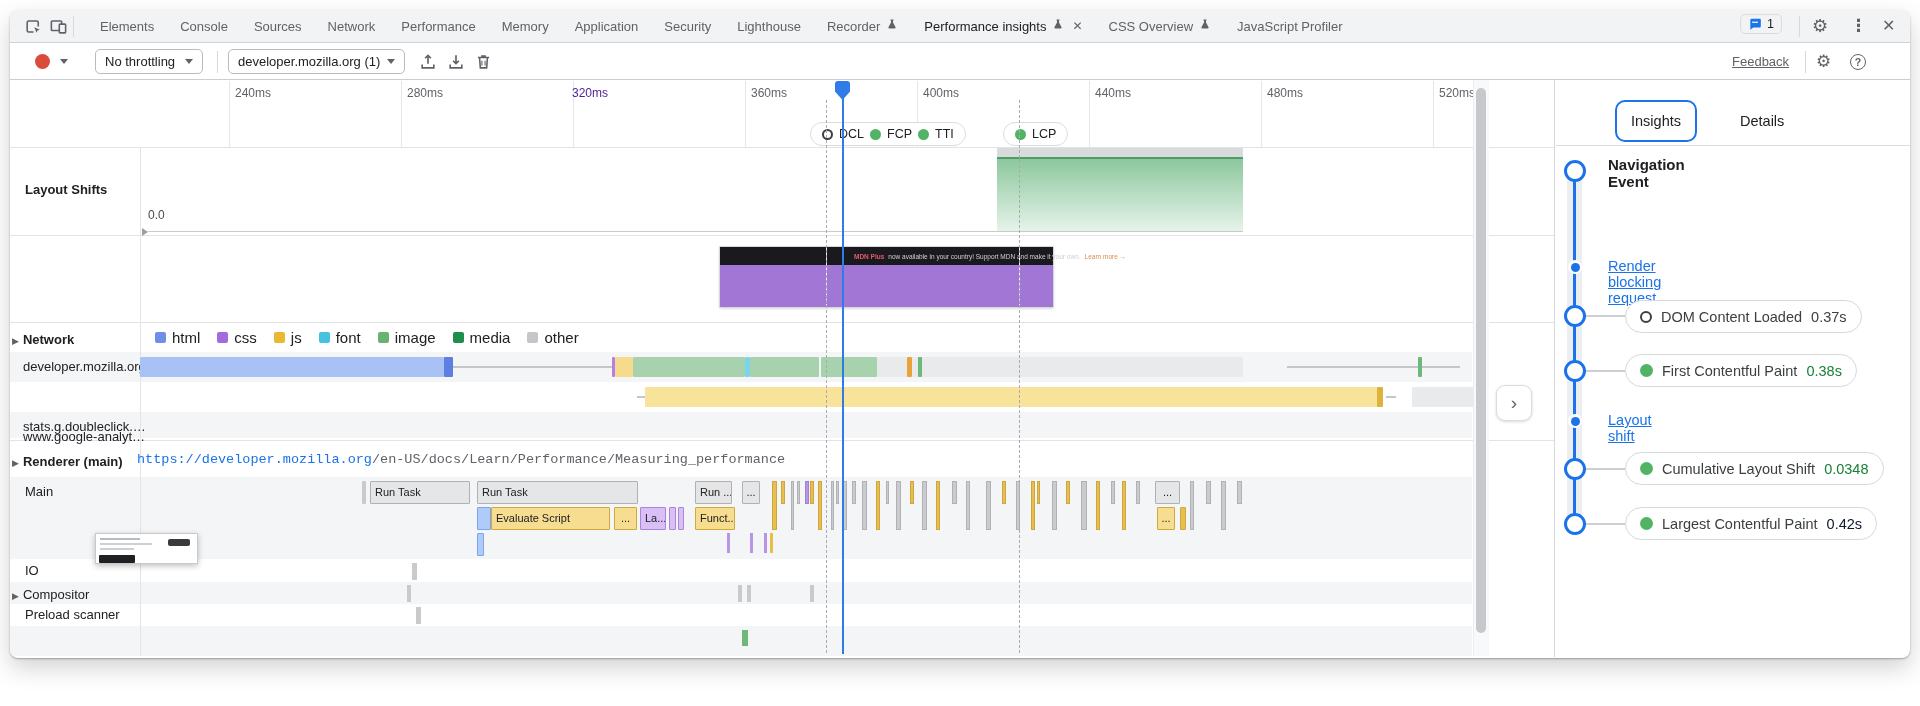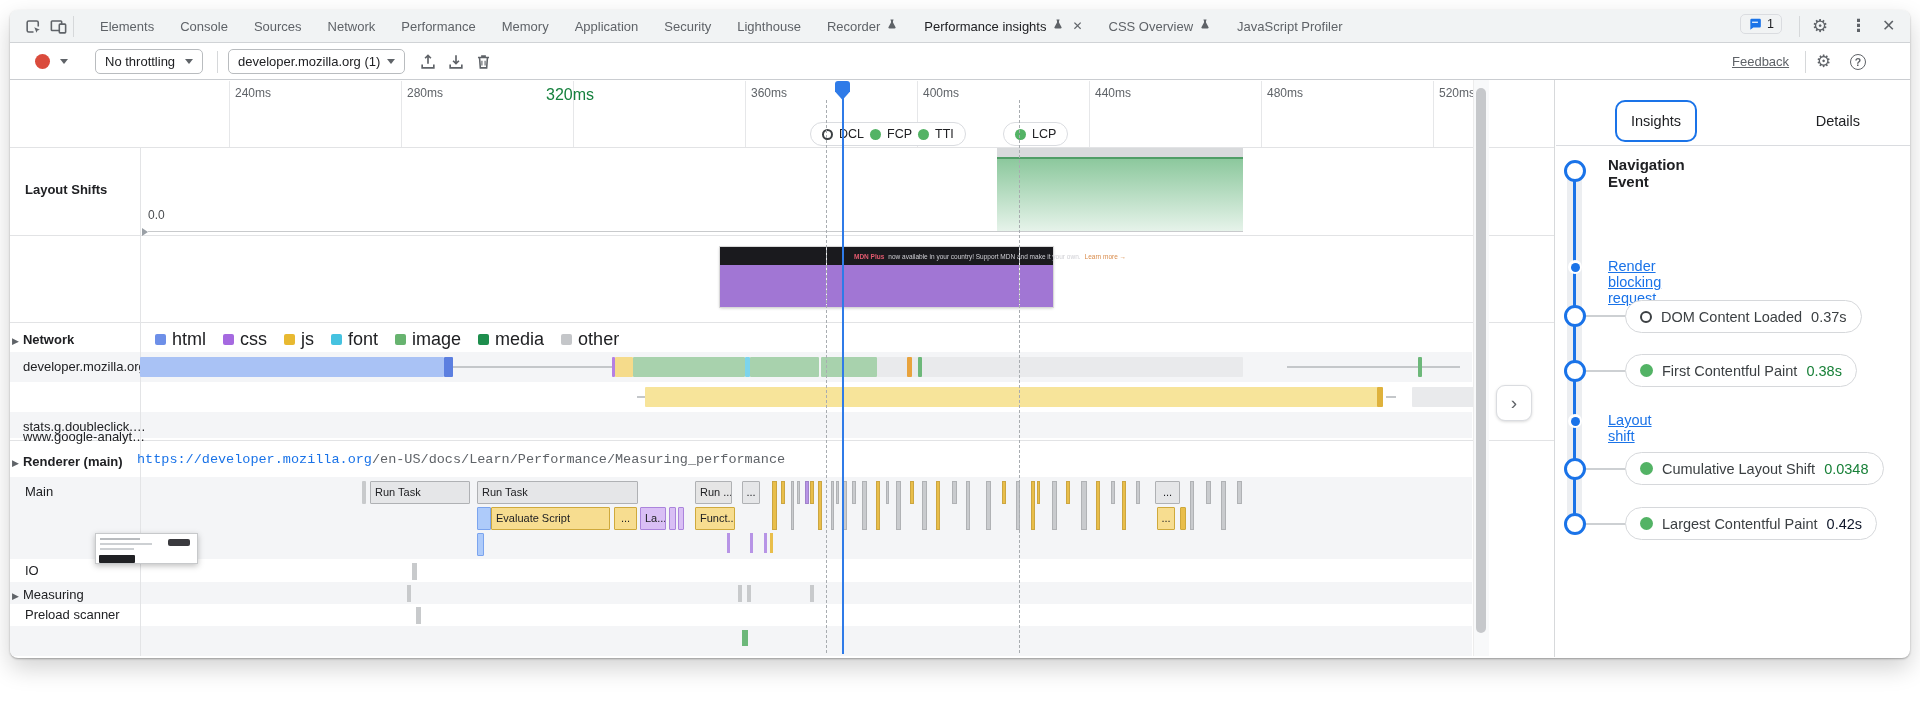--- a/index.html
+++ b/index.html
@@ -33,21 +33,21 @@
   .seclabel { font-weight:bold; font-size:13px; color:#202124; }
   .rowlabel { font-size:13px; color:#202124; }
   .tri { font-size:9px; color:#5f6368; margin-right:4px; }
 
   .hline { background:#e2e3e5; height:1px; }
   .pill { position:absolute; height:24px; background:#fff; border:1px solid #dadce0; border-radius:13px;
           display:flex; align-items:center; gap:6px; padding:0 11px; font-size:12.5px; color:#202124; z-index:5; }
   .dot-green { width:11px; height:11px; border-radius:50%; }
   .dot-open { width:11px; height:11px; border-radius:50%; border:2.4px solid #3c4043; background:#fff; }
 
-  .legend { position:absolute; left:155px; top:329px; display:flex; gap:17px; align-items:center; font-size:18px; color:#202124; }
+  .legend { position:absolute; left:155px; top:329px; display:flex; gap:17px; align-items:center; font-size:15px; color:#202124; }
   .legend .it { display:flex; align-items:center; gap:6px; }
   .legend .sq { width:11px; height:11px; border-radius:2px; }
 
   .flamebox { position:absolute; height:23px; font-size:11px; color:#202124; overflow:hidden; white-space:nowrap;
               padding:4px 0 0 4px; border-radius:1px; }
 
   .strip { position:absolute; left:720px; top:247px; width:333px; height:60px; box-shadow:0 0 0 1px #d8d8d8, 0 1px 3px rgba(0,0,0,.25); background:#a176d4; z-index:4; }
   .strip .blackbar { position:absolute; left:0; top:0; width:100%; height:18px; background:#1a1a1e; color:#cfcfd4;
                      font-size:6.5px; display:flex; align-items:center; padding:0 6px; gap:4px; }
   .strip .purple { position:absolute; left:0; top:18px; width:100%; height:42px; background:#a176d4; border-top:1px solid #8a54c4; color:#fff; }
@@ -195,21 +195,21 @@
     <div class="abs" style="left:10px;top:477px;width:1462px;height:82px;background:#f4f5f7;"></div>
     <div class="abs" style="left:10px;top:582px;width:1462px;height:22px;background:#f4f5f7;"></div>
     <div class="abs" style="left:10px;top:626px;width:1462px;height:30px;background:#f4f5f7;"></div>
 
     <div id="ruler">
           <div style="position: absolute; left: 229px; top: 81px; width: 1px; height: 66px; background: rgb(230, 231, 233);"></div>
           <div style="position: absolute; left: 235px; top: 86px; font-size: 12px; color: rgb(95, 99, 104);">240ms</div>
           <div style="position: absolute; left: 401px; top: 81px; width: 1px; height: 66px; background: rgb(230, 231, 233);"></div>
           <div style="position: absolute; left: 407px; top: 86px; font-size: 12px; color: rgb(95, 99, 104);">280ms</div>
           <div style="position: absolute; left: 573px; top: 81px; width: 1px; height: 66px; background: rgb(230, 231, 233);"></div>
-          <div style="position: absolute; left: 546px; top: 86px; font-size: 16px; color: #15803d;">320ms</div>
+          <div style="position: absolute; left: 572px; top: 86px; font-size: 12px; color: #4c1d95;">320ms</div>
           <div style="position: absolute; left: 745px; top: 81px; width: 1px; height: 66px; background: rgb(230, 231, 233);"></div>
           <div style="position: absolute; left: 751px; top: 86px; font-size: 12px; color: rgb(95, 99, 104);">360ms</div>
           <div style="position: absolute; left: 917px; top: 81px; width: 1px; height: 66px; background: rgb(230, 231, 233);"></div>
           <div style="position: absolute; left: 923px; top: 86px; font-size: 12px; color: rgb(95, 99, 104);">400ms</div>
           <div style="position: absolute; left: 1089px; top: 81px; width: 1px; height: 66px; background: rgb(230, 231, 233);"></div>
           <div style="position: absolute; left: 1095px; top: 86px; font-size: 12px; color: rgb(95, 99, 104);">440ms</div>
           <div style="position: absolute; left: 1261px; top: 81px; width: 1px; height: 66px; background: rgb(230, 231, 233);"></div>
           <div style="position: absolute; left: 1267px; top: 86px; font-size: 12px; color: rgb(95, 99, 104);">480ms</div>
           <div style="position: absolute; left: 1433px; top: 81px; width: 1px; height: 66px; background: rgb(230, 231, 233);"></div>
           <div style="position: absolute; left: 1439px; top: 86px; font-size: 12px; color: rgb(95, 99, 104);">520ms</div>
@@ -368,21 +368,21 @@
           <div style="position: absolute; left: 1206px; top: 481px; width: 5px; height: 23px; background: rgb(201, 203, 206); border: 1px solid rgba(0, 0, 0, 0.12);"></div>
           <div style="position: absolute; left: 1221px; top: 481px; width: 5px; height: 49px; background: rgb(201, 203, 206); border: 1px solid rgba(0, 0, 0, 0.12);"></div>
           <div style="position: absolute; left: 1237px; top: 481px; width: 5px; height: 23px; background: rgb(201, 203, 206); border: 1px solid rgba(0, 0, 0, 0.12);"></div>
           <div style="position: absolute; left: 727px; top: 533px; width: 3px; height: 20px; background: rgb(183, 148, 230);"></div>
           <div style="position: absolute; left: 750px; top: 533px; width: 3px; height: 20px; background: rgb(183, 148, 230);"></div>
           <div style="position: absolute; left: 764px; top: 533px; width: 3px; height: 20px; background: rgb(183, 148, 230);"></div>
           <div style="position: absolute; left: 770px; top: 533px; width: 3px; height: 20px; background: rgb(233, 190, 74);"></div>
         </div>
 
     <div class="abs rowlabel" style="left:25px;top:563px;">IO</div>
-    <div class="abs" style="left:12px;top:585px;"><span class="tri">▶</span><span class="rowlabel">Measuring</span></div>
+    <div class="abs" style="left:12px;top:585px;"><span class="tri">▶</span><span class="rowlabel">Compositor</span></div>
     <div class="abs rowlabel" style="left:25px;top:607px;">Preload scanner</div>
     <div id="bottomticks">
           <div style="position: absolute; left: 412px; top: 563px; width: 5px; height: 17px; background: rgb(200, 202, 204);"></div>
           <div style="position: absolute; left: 407px; top: 585px; width: 4px; height: 17px; background: rgb(200, 202, 204);"></div>
           <div style="position: absolute; left: 738px; top: 585px; width: 4px; height: 17px; background: rgb(200, 202, 204);"></div>
           <div style="position: absolute; left: 747px; top: 585px; width: 4px; height: 17px; background: rgb(200, 202, 204);"></div>
           <div style="position: absolute; left: 810px; top: 585px; width: 4px; height: 17px; background: rgb(200, 202, 204);"></div>
           <div style="position: absolute; left: 416px; top: 607px; width: 5px; height: 17px; background: rgb(200, 202, 204);"></div>
           <div style="position: absolute; left: 742px; top: 630px; width: 6px; height: 16px; background: rgb(109, 184, 122);"></div>
         </div>
@@ -395,21 +395,21 @@
         </div>
 
     <div class="abs" style="left:1473px;top:80px;width:16px;height:576px;background:#f8f9fa;border-left:1px solid #ececec;"></div>
     <div class="abs" style="left:1476px;top:88px;width:10px;height:545px;background:#c6c8cb;border-radius:5px;"></div>
     <div class="chevbtn">›</div>
     <div class="abs" style="left:1554px;top:80px;width:1px;height:577px;background:#d7d9db;"></div>
 
     <div class="abs" style="left:1615px;top:100px;width:82px;height:42px;border:2px solid #1a73e8;border-radius:10px;display:flex;align-items:center;justify-content:center;font-size:14.5px;color:#202124;">
           <span>Insights</span>
         </div>
-    <div class="abs" style="left:1740px;top:100px;width:120px;height:42px;display:flex;align-items:center;justify-content:flex-end;font-size:14.5px;color:#202124;">
+    <div class="abs" style="left:1740px;top:100px;width:120px;height:42px;display:flex;align-items:center;justify-content:flex-start;font-size:14.5px;color:#202124;">
           <span>Details</span>
         </div>
     <div class="abs" style="left:1556px;top:145px;width:354px;height:1px;background:#dadce0;"></div>
 
     <div id="rail">
           <div style="position: absolute; left: 1567px; top: 163px; width: 15px; height: 368px; background: rgb(236, 238, 241); border-radius: 8px;"></div>
           <div style="position: absolute; left: 1573px; top: 171px; width: 3px; height: 353px; background: rgb(26, 115, 232); border-radius: 2px;"></div>
           <div style="position: absolute; left: 1585px; top: 315px; width: 41px; height: 2px; background: rgb(205, 208, 211);"></div>
           <div style="position: absolute; left: 1585px; top: 370px; width: 41px; height: 2px; background: rgb(205, 208, 211);"></div>
           <div style="position: absolute; left: 1585px; top: 468px; width: 41px; height: 2px; background: rgb(205, 208, 211);"></div>

